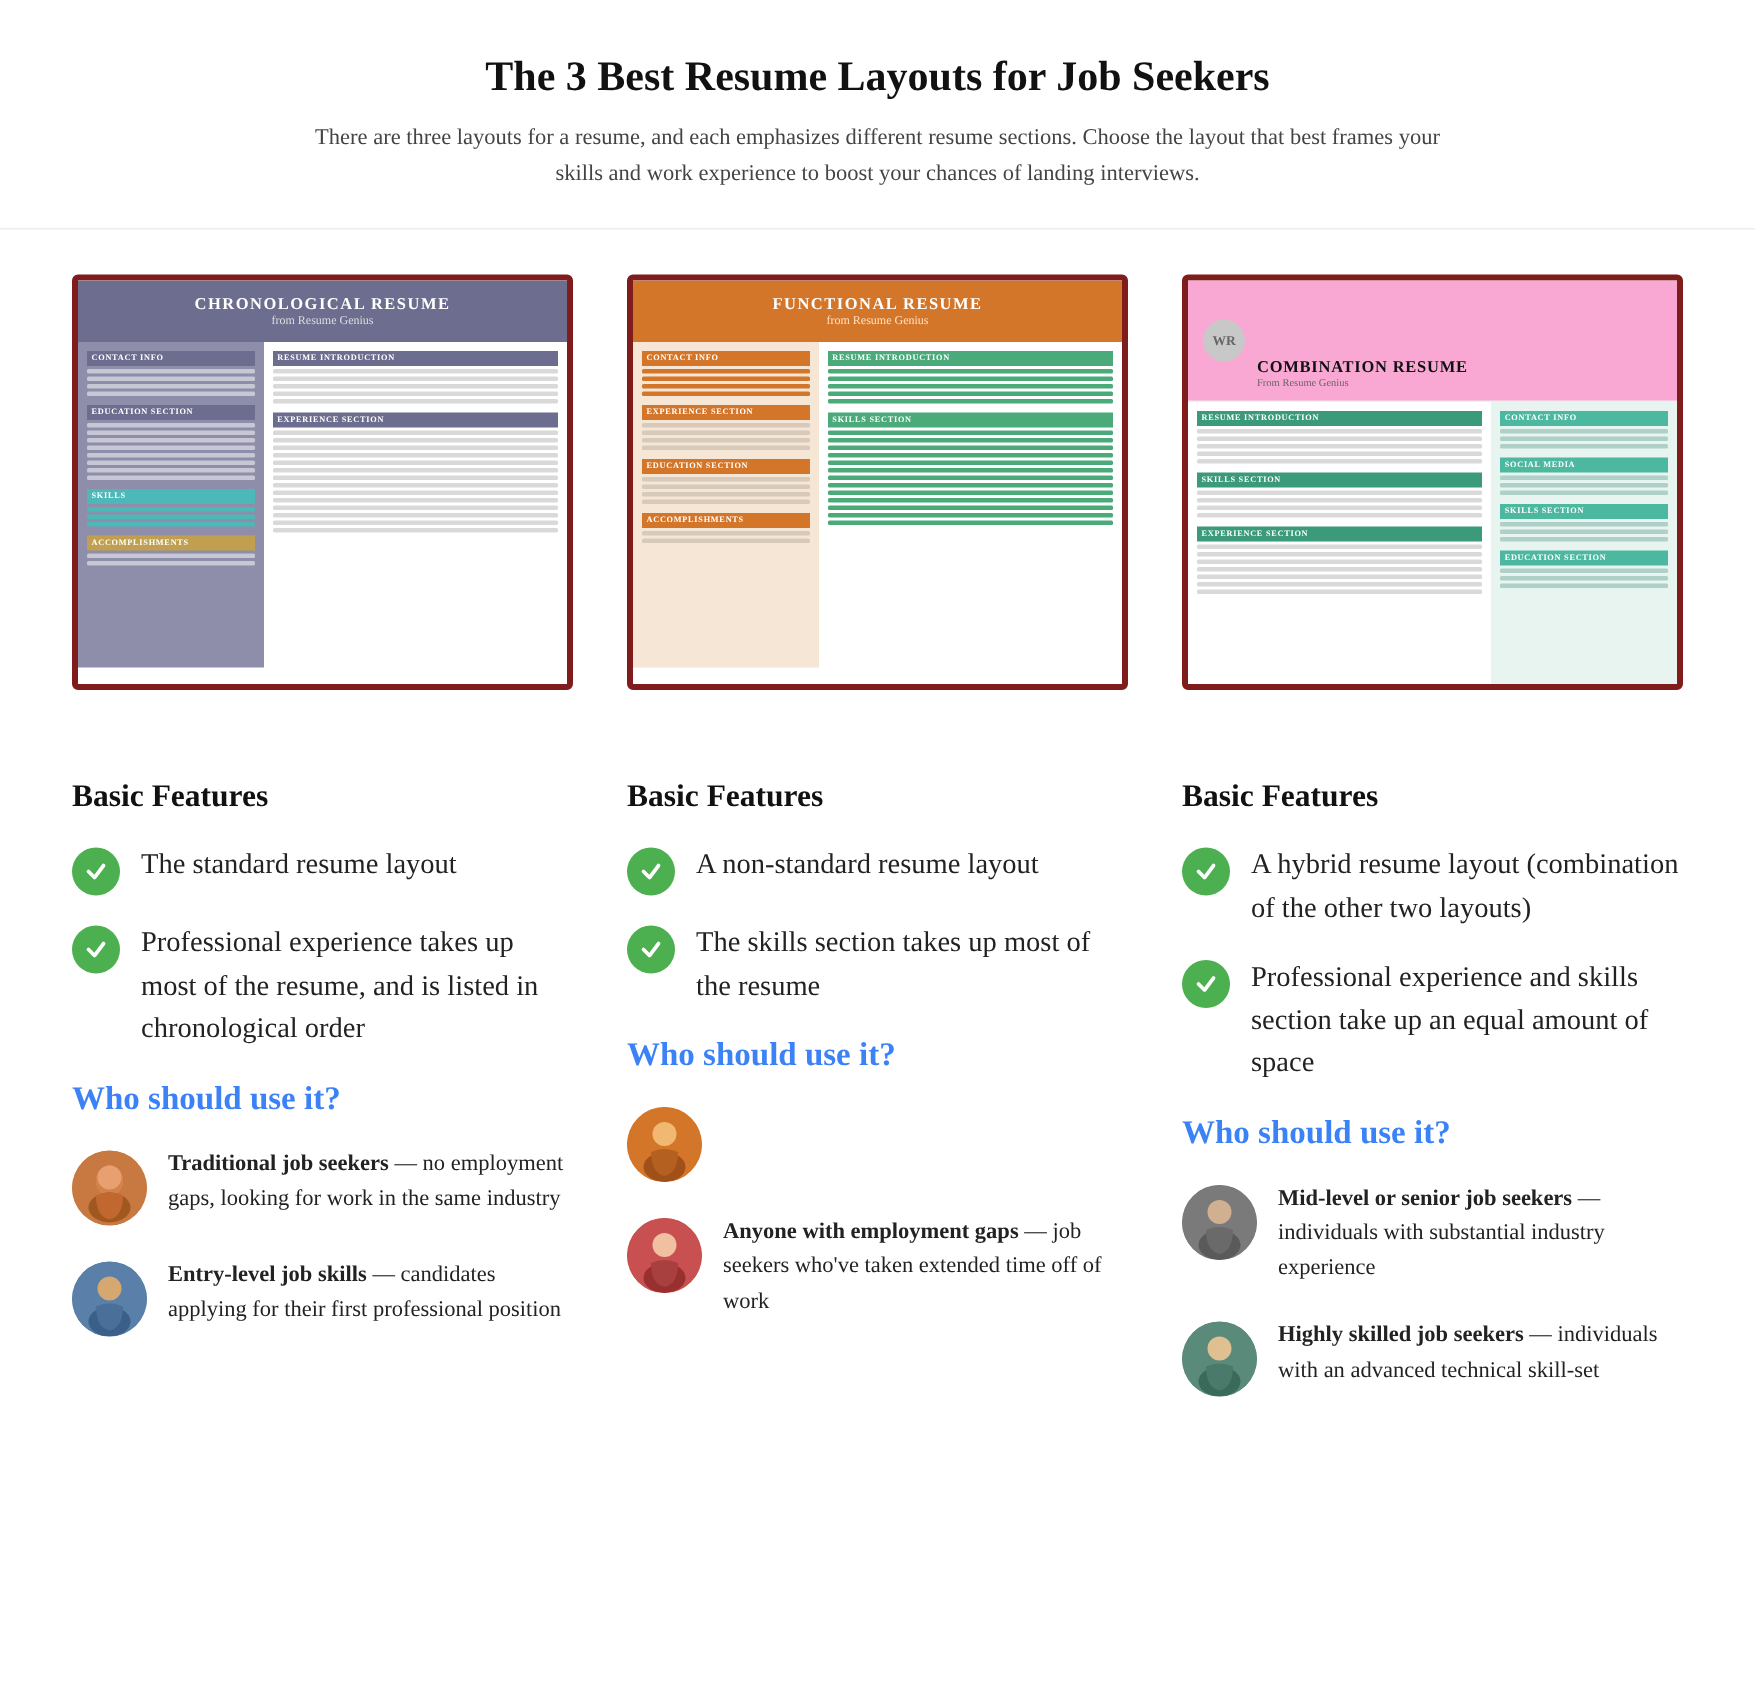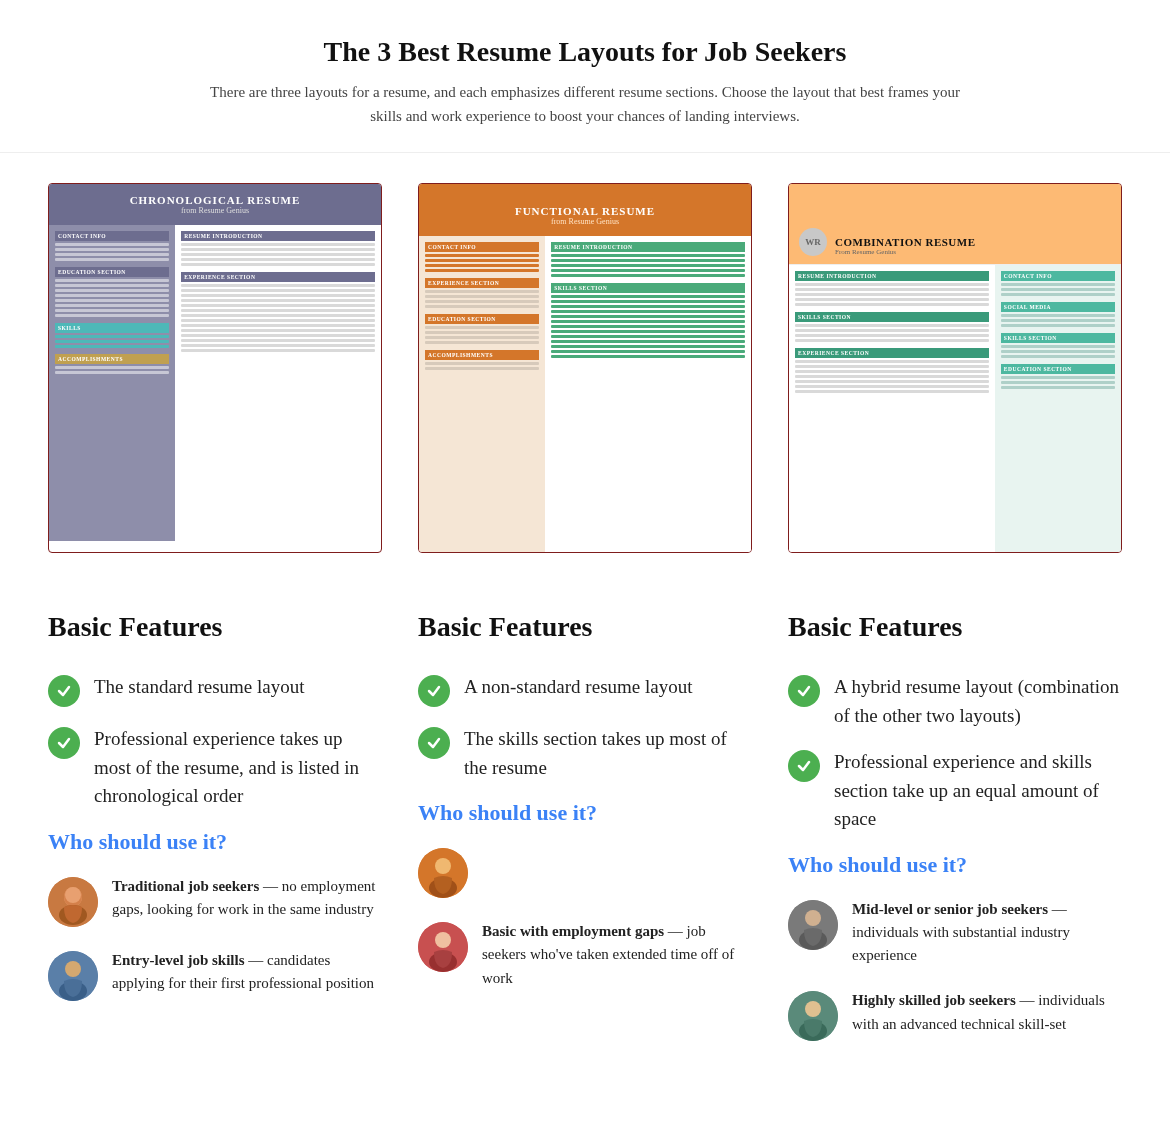--- a/index.html
+++ b/index.html
@@ -39,25 +39,25 @@
       gap: 0;
       padding: 30px 30px 0;
     }
 
     .column {
       padding: 0 18px;
     }
 
     
     .resume-thumb {
-      border: 1px solid #7f1d1d;
+      border: 4px solid #7f1d1d;
       border-radius: 4px;
       overflow: hidden;
       margin-bottom: 28px;
-      height: 370px;
+      height: 277px;
       position: relative;
       background: #fff;
     }
 
     
     .chron-header {
       background: #6d6d8f;
       padding: 10px;
       text-align: center;
     }
@@ -121,21 +121,20 @@
     .func-header {
       background: #d4762a;
       padding: 10px;
       text-align: center;
     }
     .func-header .title {
       color: #fff;
       font-size: 11px;
       font-weight: bold;
       letter-spacing: 1px;
-      margin-top: 11px;
     }
     .func-header .subtitle {
       color: #ffe0c0;
       font-size: 8px;
     }
     .func-body {
       display: flex;
       height: calc(100% - 52px);
     }
     .func-left {
@@ -167,24 +166,24 @@
       padding: 2px 3px;
       margin-bottom: 2px;
       letter-spacing: 0.5px;
     }
     .mini-line-orange { background: #d4762a; height: 3px; margin-bottom: 2px; border-radius: 1px; }
     .mini-line-green { background: #4aaa7a; height: 3px; margin-bottom: 2px; border-radius: 1px; }
     .mini-line-gray { background: rgba(0,0,0,0.12); height: 3px; margin-bottom: 2px; border-radius: 1px; }
 
     
     .combo-header {
-      background: #fdba74;
+      background: #f9a8d4;
       padding: 8px 10px;
       display: flex;
-      align-items: flex-end;
+      align-items: center;
       border-bottom: 1px solid #eee;
     }
     .combo-avatar {
       width: 28px;
       height: 28px;
       border-radius: 50%;
       background: #c8c8c8;
       display: flex;
       align-items: center;
       justify-content: center;
@@ -235,24 +234,24 @@
       text-transform: uppercase;
       color: #fff;
       background: #4db8a0;
       padding: 2px 3px;
       margin-bottom: 2px;
       letter-spacing: 0.5px;
     }
 
     
     .basic-features-title {
-      font-size: 28px;
+      font-size: 21px;
       font-weight: 800;
       color: #111;
-      margin-bottom: 30px;
+      margin-bottom: 20px;
     }
 
     .feature-item {
       display: flex;
       align-items: flex-start;
       margin-bottom: 18px;
     }
     .check-circle {
       width: 32px;
       height: 32px;
@@ -649,21 +648,21 @@
     <div class="who-item">
       <div class="who-avatar avatar-gap">
         <svg width="50" height="50" viewBox="0 0 50 50">
           <circle cx="25" cy="25" r="25" fill="#c85050"></circle>
           <circle cx="25" cy="18" r="8" fill="#f0c0a0"></circle>
           <ellipse cx="25" cy="40" rx="14" ry="10" fill="#983030"></ellipse>
           <path d="M16 30 Q25 26 34 30 Q34 44 25 46 Q16 44 16 30Z" fill="#a84040"></path>
         </svg>
       </div>
       <div class="who-text">
-        <strong>Basic with employment gaps</strong><span> — job seekers who've taken extended time off of work</span>
+        <strong>Anyone with employment gaps</strong><span> — job seekers who've taken extended time off of work</span>
       </div>
     </div>
   </div>
 
   <div class="column">
     <div class="basic-features-title">Basic Features</div>
     <div class="feature-item">
       <div class="check-circle">
         <svg viewBox="0 0 16 16" fill="none">
             <polyline points="3,8 7,12 13,4" stroke="#fff" stroke-width="2.5" stroke-linecap="round" stroke-linejoin="round"></polyline>

